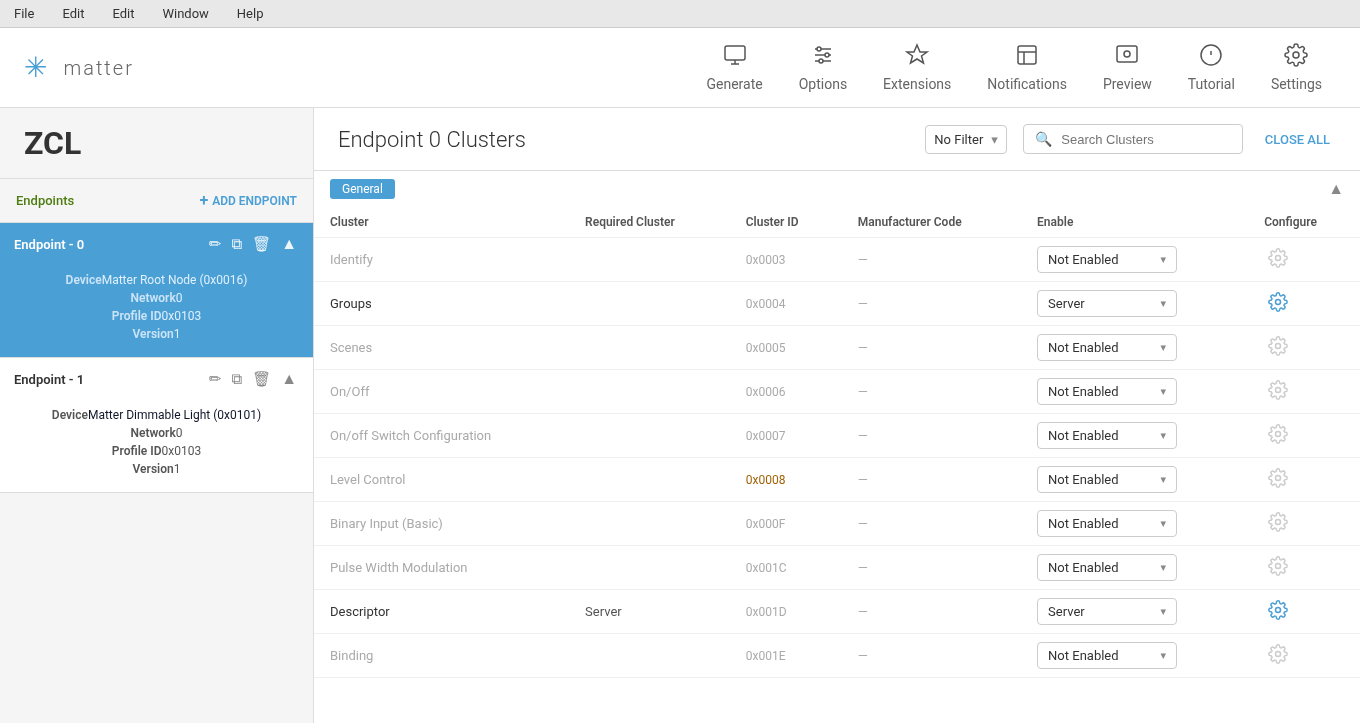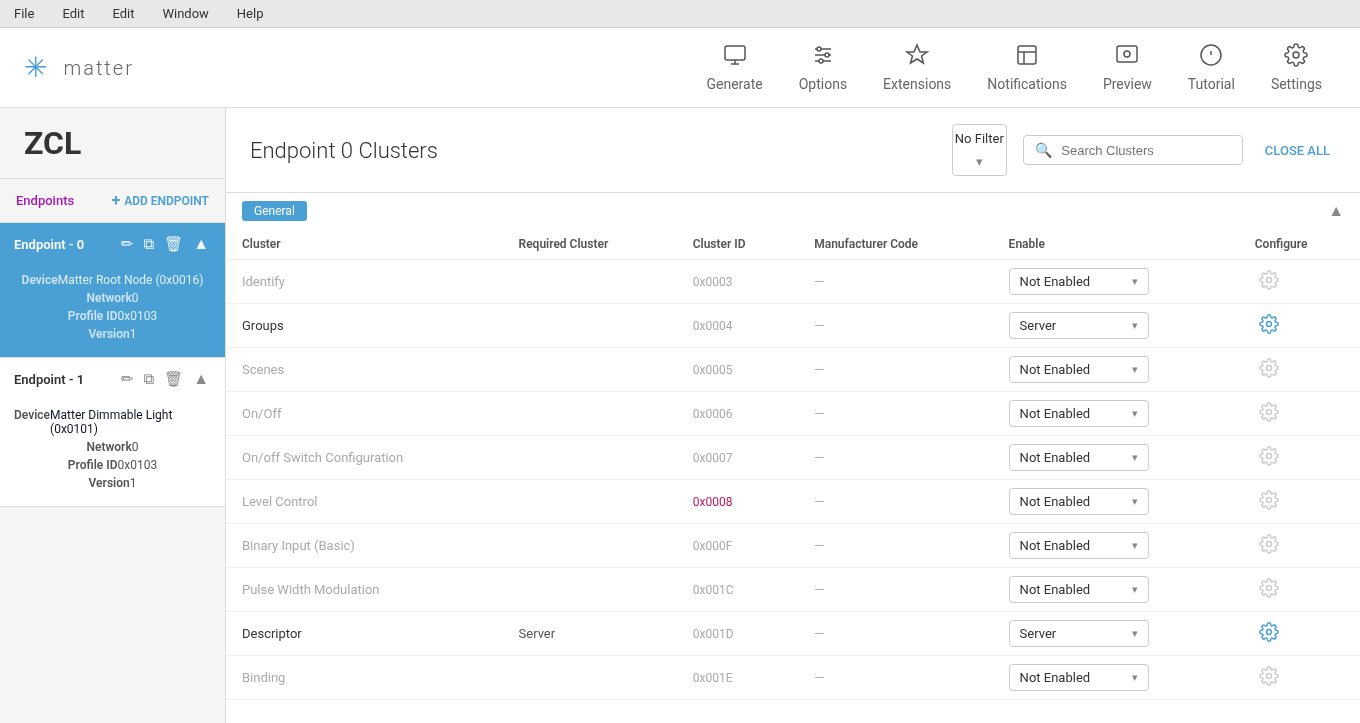--- a/index.html
+++ b/index.html
@@ -17,23 +17,23 @@
     .toolbar-logo { display: flex; align-items: center; gap: 8px; margin-right: auto; }
     .toolbar-actions { display: flex; align-items: center; gap: 8px; }
     .toolbar-action { display: flex; flex-direction: column; align-items: center; gap: 4px; padding: 8px 14px; cursor: pointer; color: #555; border-radius: 4px; }
     .toolbar-action .icon { font-size: 20px; }
     .toolbar-action .label { font-size: 14px; color: #666; }
 
     
     .main { display: flex; flex: 1; overflow: hidden; }
 
     
-    .sidebar { width: 226px; background: #f5f5f5; border-right: 1px solid #ddd; display: flex; flex-direction: column; overflow-y: auto; }
+    .sidebar { width: 314px; background: #f5f5f5; border-right: 1px solid #ddd; display: flex; flex-direction: column; overflow-y: auto; }
     .sidebar-header { display: flex; align-items: center; justify-content: space-between; padding: 12px 16px; border-bottom: 1px solid #ddd; }
-    .sidebar-title { font-size: 13px; font-weight: 500; color: #a21caf; }
+    .sidebar-title { font-size: 13px; font-weight: 500; color: #4d7c0f; }
     .add-endpoint-btn { display: flex; align-items: center; gap: 4px; color: #4a9fd5; font-size: 12px; font-weight: 600; cursor: pointer; }
     .add-endpoint-btn .plus { font-size: 16px; }
 
     
     .endpoint-item { border-bottom: 1px solid #ddd; }
     .endpoint-header { display: flex; align-items: center; justify-between: flex; padding: 10px 14px; cursor: pointer; }
     .endpoint-header.active { background: #4a9fd5; color: #fff; }
     .endpoint-header.inactive { background: #fff; color: #333; }
     .endpoint-title { font-size: 13px; font-weight: 600; flex: 1; }
     .endpoint-actions { display: flex; gap: 6px; align-items: center; }
@@ -45,21 +45,21 @@
     .endpoint-details.active { background: #4a9fd5; color: #e0efff; }
     .endpoint-details.inactive { background: #fff; color: #555; }
     .detail-row { display: flex; justify-content: center; margin-bottom: 4px; font-size: 12px; }
     .detail-label { font-weight: 500; }
     .detail-value { }
 
     
     .content { flex: 1; background: #fff; display: flex; flex-direction: column; overflow: hidden; }
     .content-header { padding: 16px 24px; display: flex; align-items: center; gap: 16px; border-bottom: 1px solid #ddd; }
     .content-title { font-size: 22px; font-weight: 300; color: #333; flex: 1; }
-    .filter-select { display: flex; align-items: center; gap: 0; border: 1px solid #ccc; border-radius: 4px; padding: 6px 2px; background: #fff; cursor: pointer; font-size: 13px; gap: 8px; flex-direction: column; }
+    .filter-select { display: flex; align-items: center; gap: 0; border: 1px solid #ccc; border-radius: 4px; padding: 6px 8px; background: #fff; cursor: pointer; font-size: 13px; gap: 8px; }
     .filter-select .chevron { color: #888; }
     .search-box { display: flex; align-items: center; gap: 8px; border: 1px solid #ccc; border-radius: 4px; padding: 6px 12px; background: #fff; width: 220px; }
     .search-box input { border: none; outline: none; font-size: 13px; width: 100%; color: #999; }
     .search-icon { color: #999; font-size: 14px; }
     .close-all-btn { color: #4a9fd5; font-size: 13px; font-weight: 500; cursor: pointer; padding: 6px; }
 
     
     .cluster-table-area { flex: 1; overflow-y: auto; }
     .general-section { }
     .general-header { display: flex; align-items: center; justify-content: space-between; padding: 8px 16px; }
@@ -370,21 +370,21 @@
           <svg width="20" height="20" viewBox="0 0 24 24" fill="none" stroke="#ccc" stroke-width="1.8">
             <circle cx="12" cy="12" r="3"></circle>
             <path d="M19.4 15a1.65 1.65 0 0 0 .33 1.82l.06.06a2 2 0 0 1-2.83 2.83l-.06-.06a1.65 1.65 0 0 0-1.82-.33 1.65 1.65 0 0 0-1 1.51V21a2 2 0 0 1-4 0v-.09A1.65 1.65 0 0 0 9 19.4a1.65 1.65 0 0 0-1.82.33l-.06.06a2 2 0 0 1-2.83-2.83l.06-.06A1.65 1.65 0 0 0 4.68 15a1.65 1.65 0 0 0-1.51-1H3a2 2 0 0 1 0-4h.09A1.65 1.65 0 0 0 4.6 9a1.65 1.65 0 0 0-.33-1.82l-.06-.06a2 2 0 0 1 2.83-2.83l.06.06A1.65 1.65 0 0 0 9 4.68a1.65 1.65 0 0 0 1-1.51V3a2 2 0 0 1 4 0v.09a1.65 1.65 0 0 0 1 1.51 1.65 1.65 0 0 0 1.82-.33l.06-.06a2 2 0 0 1 2.83 2.83l-.06.06A1.65 1.65 0 0 0 19.4 9a1.65 1.65 0 0 0 1.51 1H21a2 2 0 0 1 0 4h-.09a1.65 1.65 0 0 0-1.51 1z"></path>
           </svg>
         </button>
       </td>
     </tr>
                 <tr>
       <td style="color:#aaa;padding:10px 16px;font-size:13px;">Level Control</td>
       <td style="color:#555;padding:10px 16px;font-size:13px;"></td>
-      <td style="color:#be185d;padding:10px 16px;font-size:12px;">0x0008</td>
+      <td style="color:#a16207;padding:10px 16px;font-size:12px;">0x0008</td>
       <td style="color:#aaa;padding:10px 16px;font-size:13px;">—</td>
       <td style="padding:6px 16px;">
         <div style="display:flex;align-items:center;justify-content:space-between;border:1px solid #ccc;border-radius:4px;padding:5px 10px;background:#fff;cursor:pointer;font-size:13px;width:140px;color:#333;">
           <span>Not Enabled</span>
           <span style="color:#888;font-size:11px;">▾</span>
         </div>
       </td>
       <td style="padding:6px 16px;">
         <button style="background:none;border:none;cursor:pointer;padding:4px;color:#ccc;">
           <svg width="20" height="20" viewBox="0 0 24 24" fill="none" stroke="#ccc" stroke-width="1.8">

